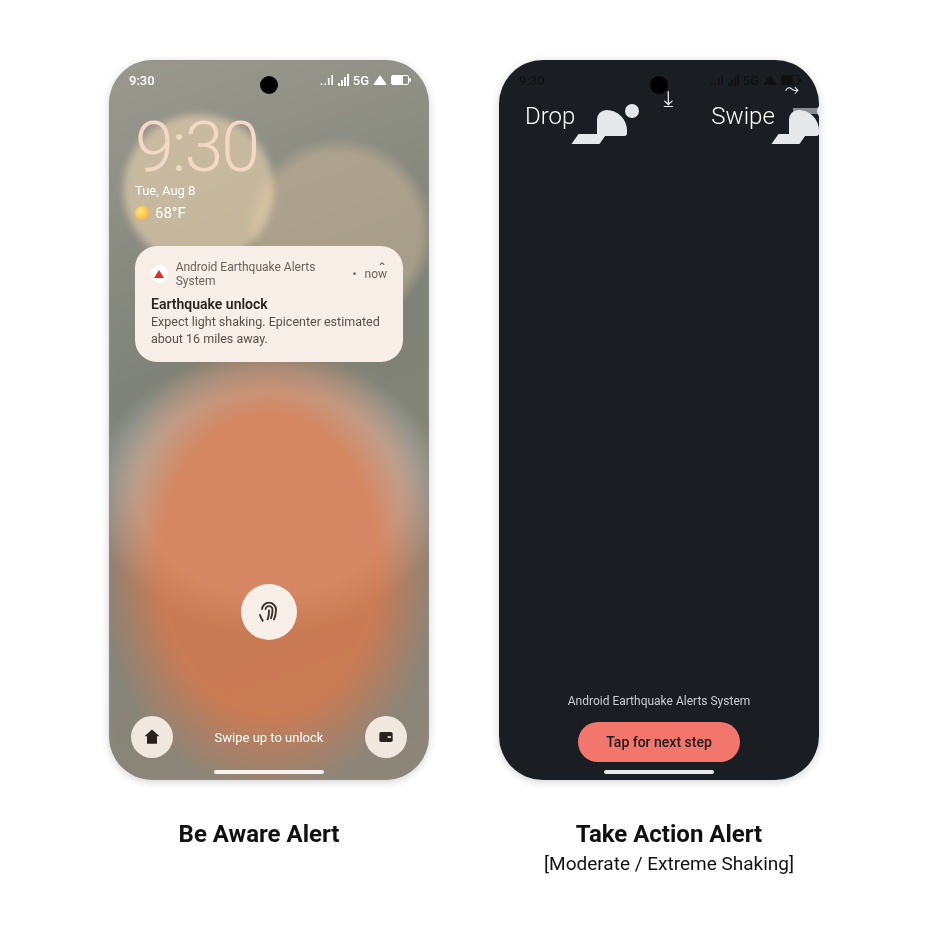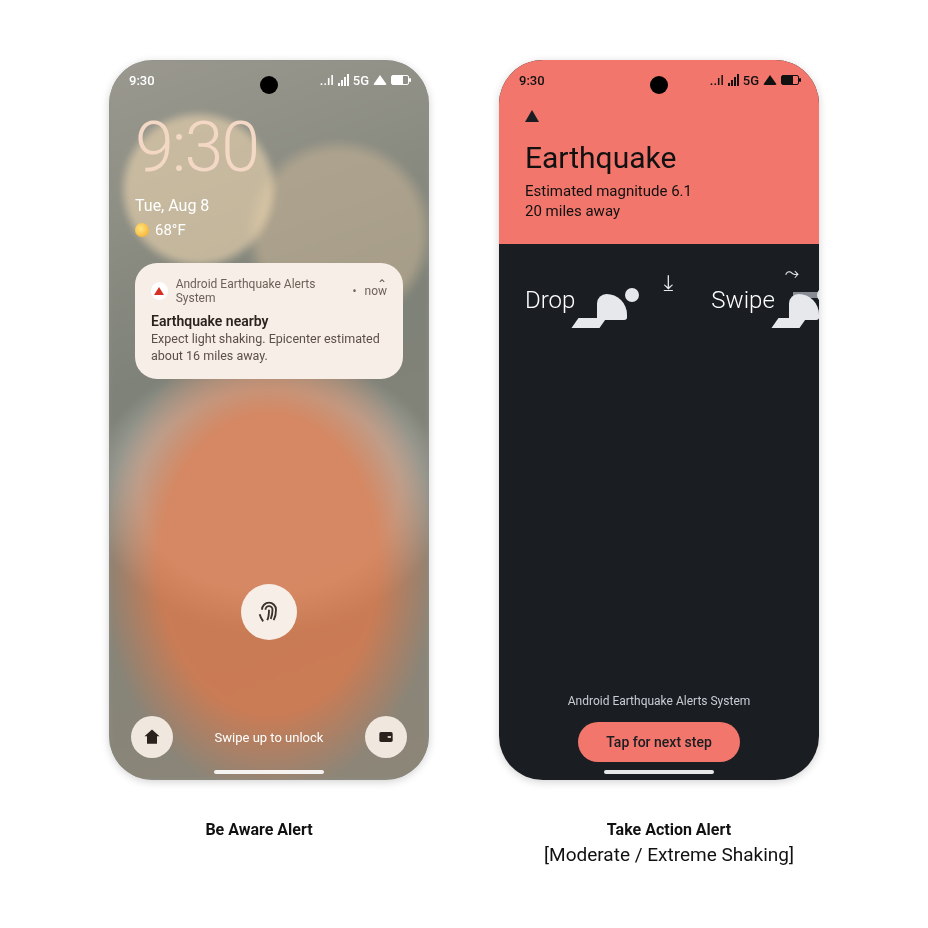--- a/index.html
+++ b/index.html
@@ -44,21 +44,21 @@
   .sb-signal { display:inline-flex; align-items:flex-end; gap:1px; height:12px;}
   .sb-signal span { width:2px; background: currentColor; }
   .sb-signal span:nth-child(1){height:3px}.sb-signal span:nth-child(2){height:6px}
   .sb-signal span:nth-child(3){height:9px}.sb-signal span:nth-child(4){height:12px}
   .sb-wifi { width:0;height:0;border-left:7px solid transparent;border-right:7px solid transparent;border-bottom:10px solid currentColor;border-radius:2px;}
   .sb-batt { width:18px;height:10px;border:1.5px solid currentColor;border-radius:2px;position:relative;}
   .sb-batt::after{content:"";position:absolute;right:-3px;top:2px;width:2px;height:4px;background:currentColor;border-radius:1px;}
   .sb-batt i{display:block;width:70%;height:100%;background:currentColor;}
   .ls-content { position: relative; z-index: 5; padding: 52px 26px 0; color: #f4d8c6; }
   .ls-clock { font-size: 70px; font-weight: 300; letter-spacing: -2px; line-height: 1; }
-  .ls-date { margin-top: 14px; font-size: 16px; font-weight: 400; color: #fff; }
+  .ls-date { margin-top: 1px; font-size: 13px; font-weight: 400; color: #fff; }
   .ls-weather { margin-top: 6px; font-size: 15px; color: #fff; display:flex; align-items:center; gap:6px;text-align:right;}
   .sun-icon { width:14px;height:14px;border-radius:50%;background:radial-gradient(circle at 40% 40%, #ffe680, #f5a623);}
   .notif {
     margin-top: 24px; background: #f7eee7; border-radius: 22px;
     padding: 14px 16px; color: #3a322c; position: relative;
   }
   .notif-head { display: flex; align-items: center; gap: 8px; font-size: 12px; color: #6d6258;}
   .notif-appicon { width:18px;height:18px;border-radius:50%;background:#fff;display:flex;align-items:center;justify-content:center;}
   .tri-red { width:0;height:0;border-left:5px solid transparent;border-right:5px solid transparent;border-bottom:8px solid #d93025;}
   .notif-chevron { position:absolute; right:16px; top:14px; color:#6d6258;}
@@ -99,21 +99,21 @@
   .pic-body{position:absolute;bottom:8px;left:22px;width:30px;height:26px;background:#e6e8eb;border-radius:14px 30px 4px 4px;}
   .pic-head{position:absolute;bottom:26px;left:50px;width:14px;height:14px;background:#e6e8eb;border-radius:50%;}
   .pic-table{position:absolute;bottom:30px;left:18px;right:0;height:6px;background:#878c94;}
   .pic-leg-l{position:absolute;bottom:0;left:18px;width:5px;height:30px;background:#878c94;}
   .pic-leg-r{position:absolute;bottom:0;right:0;width:5px;height:30px;background:#878c94;}
   .pic-arrow-d{position:absolute;right:-2px;top:0;color:#e6e8eb;font-size:22px;line-height:1;}
   .pic-arrow-r{position:absolute;left:10px;top:-10px;color:#e6e8eb;font-size:18px;}
 
   .captions { display:flex; gap:70px; margin-top:40px; }
   .caption { width:340px; text-align:center; }
-  .caption-title { font-weight:700; font-size:16px; color:#111;text-align:center;}
+  .caption-title { font-weight:700; font-size:24px; color:#111;text-align:center;}
   .caption-sub { font-size:19px; color:#111; margin-top:4px;}
 </style>
 </head>
 <body>
 
 <div class="phones">
 
   <div class="phone phone-left">
     <div class="wallpaper"></div>
     <div class="camera-hole"></div>
@@ -147,21 +147,21 @@
       <div class="notif">
         <div class="notif-head">
           <span class="notif-appicon">
               <span class="tri-red"></span>
             </span>
           <span>Android Earthquake Alerts System</span>
           <span>•</span>
           <span>now</span>
           <span class="notif-chevron">⌃</span>
         </div>
-        <div class="notif-title">Earthquake nearby</div>
+        <div class="notif-title">Earthquake unlock</div>
         <div class="notif-body">Expect light shaking. Epicenter estimated about 16 miles away.</div>
       </div>
     </div>
 
     <div class="fp-button">
       <svg width="28" height="28" viewBox="0 0 24 24" fill="none" stroke="#3a322c" stroke-width="1.6">
         <path d="M6 10a6 6 0 0 1 12 0c0 4-1 7-2 9"></path>
           <path d="M9 10a3 3 0 0 1 6 0c0 3-.7 6-1.5 8"></path>
         <path d="M12 10c0 4-.5 7-1.5 9"></path>
           <path d="M4 14c.5 2 1.5 4 3 6"></path>
@@ -199,28 +199,20 @@
             <span></span>
           </span>
         <span>5G</span>
         <span class="sb-wifi"></span>
         <span class="sb-batt">
             <i></i>
           </span>
       </div>
     </div>
 
-    <div class="ta-top">
-      <div class="ta-warn"></div>
-      <div class="ta-title">Earthquake</div>
-      <div class="ta-sub">
-        <div>Estimated magnitude 6.1</div>
-        <div>20 miles away</div>
-      </div>
-    </div>
 
     <div class="ta-steps">
       <div class="ta-step">
         <div class="ta-step-label">Drop</div>
         <div class="ta-step-icon">
           <div class="pic-ground"></div>
             <div class="pic-body"></div>
             <div class="pic-head"></div>
           <div class="pic-arrow-d">⤓</div>
         </div>

